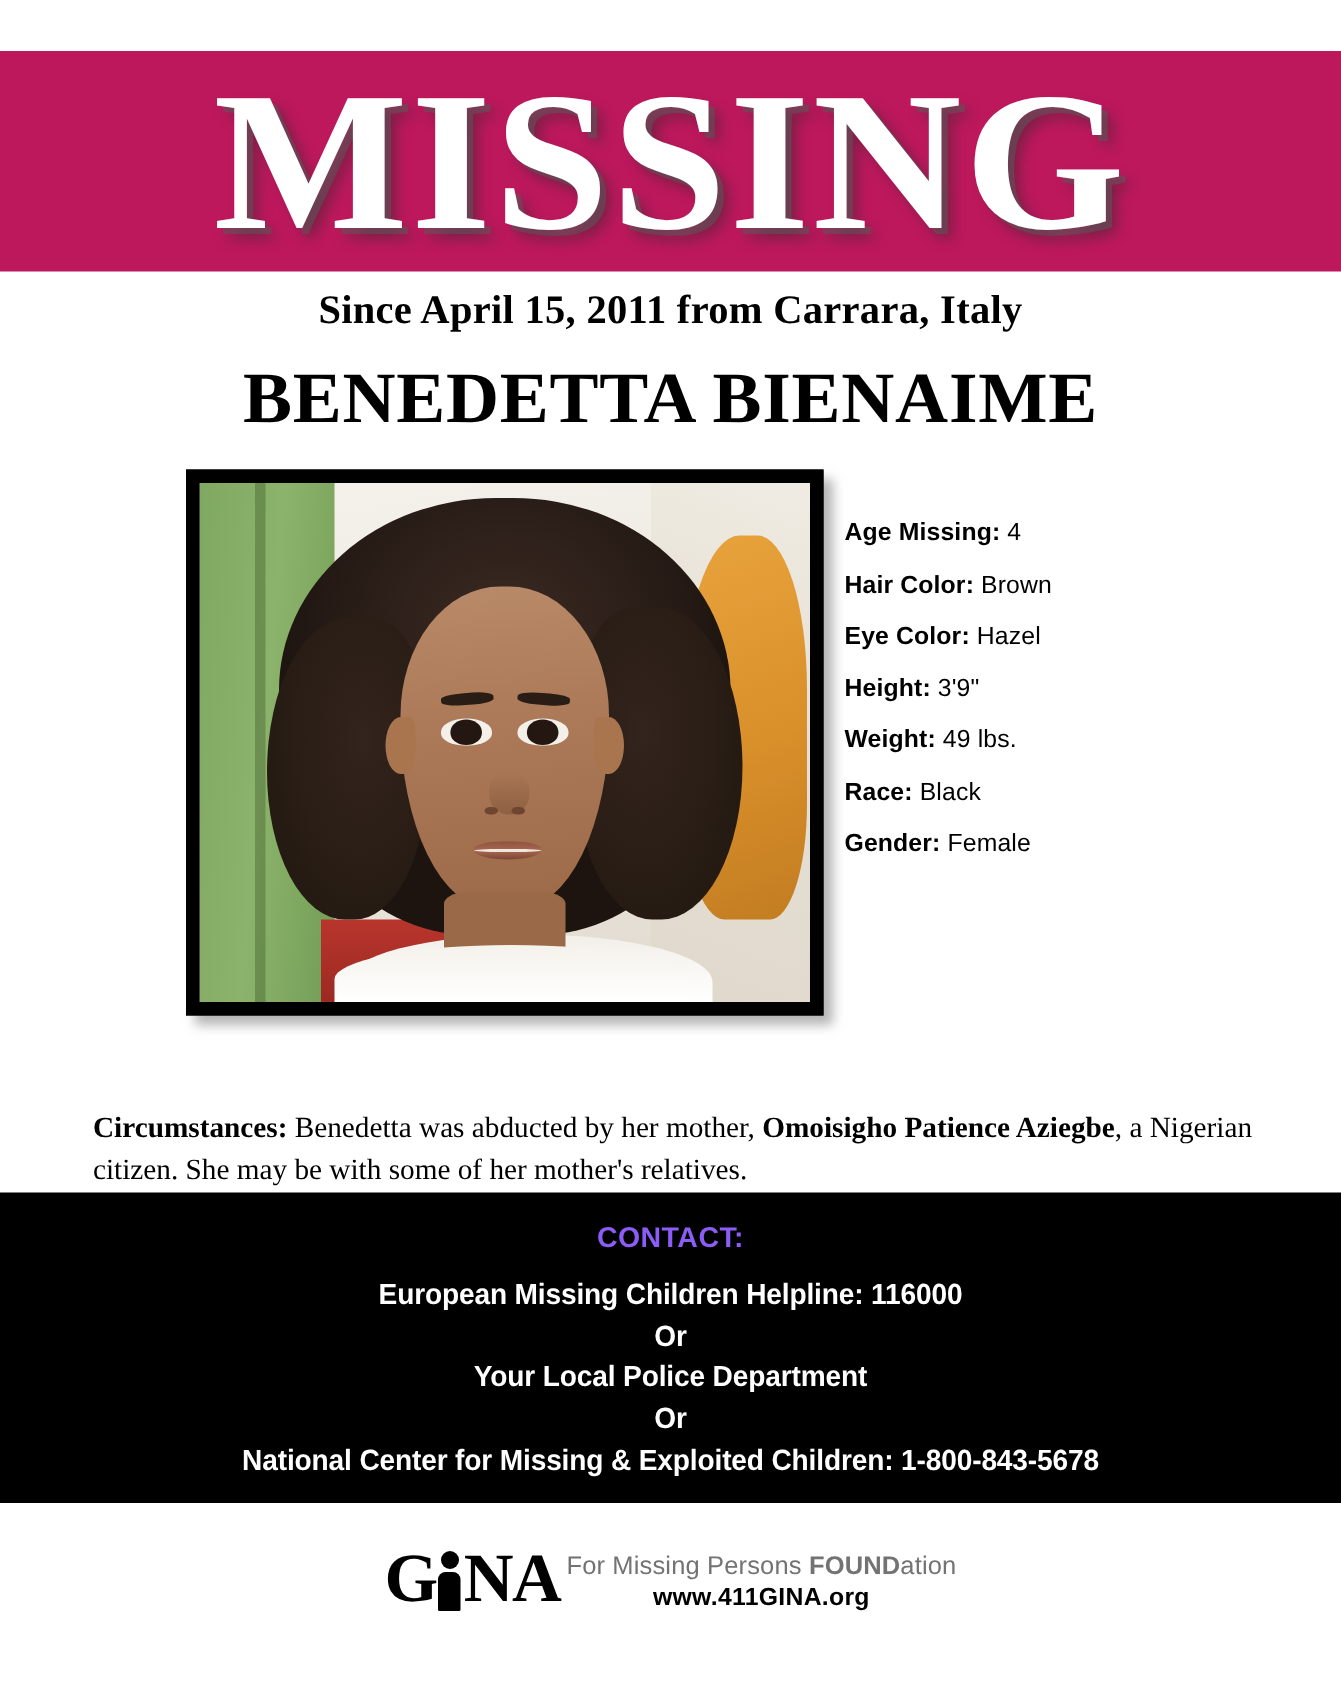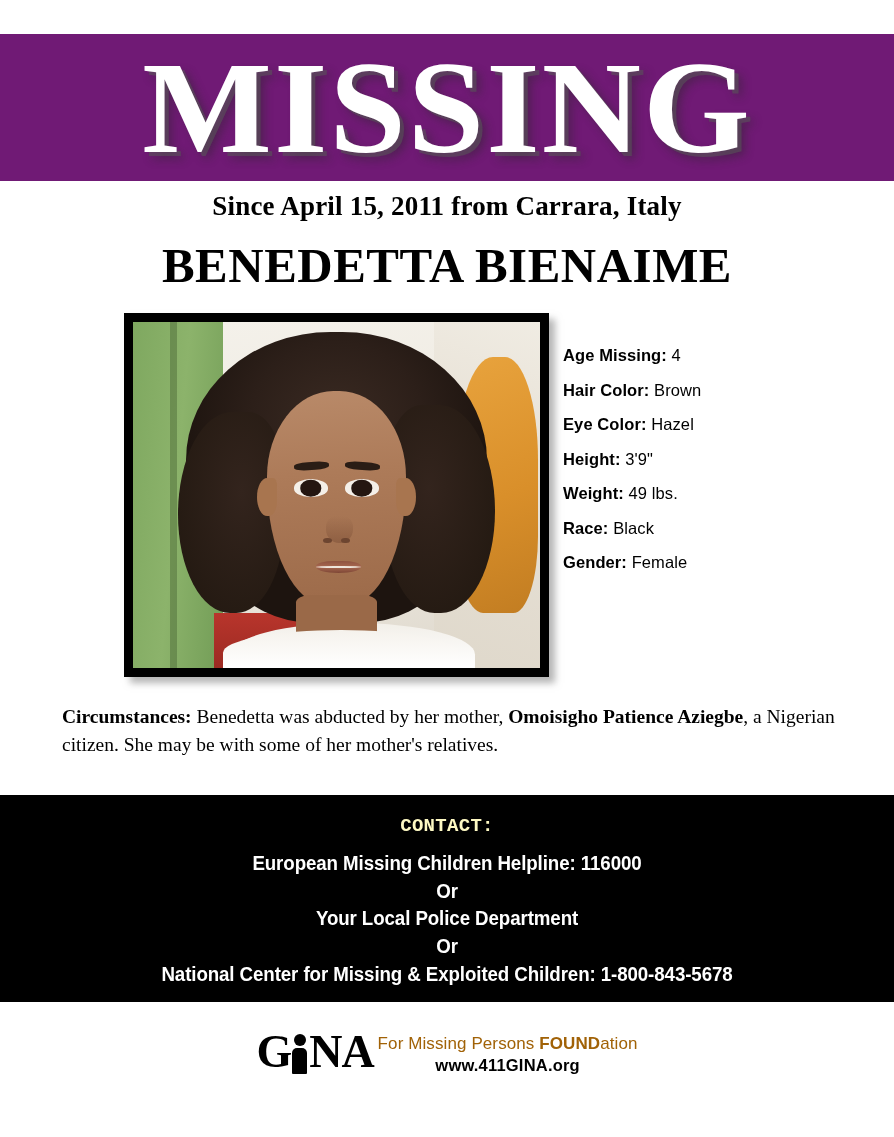--- a/index.html
+++ b/index.html
@@ -16,21 +16,21 @@
     -webkit-font-smoothing: antialiased;
   }
 
   
   .banner {
     position: absolute;
     left: 0;
     top: 34px;
     width: 894px;
     height: 147px;
-    background: #701a75;
+    background: #be185d;
     display: flex;
     align-items: center;
     justify-content: center;
   }
   .banner-word {
     font-family: "Liberation Serif", "DejaVu Serif", serif;
     font-weight: bold;
     font-size: 132px;
     line-height: 1;
     letter-spacing: 2px;
@@ -195,21 +195,21 @@
     white-space: nowrap;
     letter-spacing: 0.1px;
   }
   .detail-row .lbl { font-weight: bold; }
   .detail-row .val { font-weight: normal; }
 
   
   .circumstances {
     position: absolute;
     left: 62px;
-    top: 703px;
+    top: 739px;
     width: 778px;
     font-family: "Liberation Serif", "DejaVu Serif", serif;
     font-size: 19.5px;
     line-height: 1.42;
     color: #000000;
   }
   .circumstances .c-lbl { font-weight: bold; }
   .circumstances .c-bold { font-weight: bold; }
 
   
@@ -219,23 +219,22 @@
     top: 795px;
     width: 894px;
     height: 207px;
     background: #000000;
     text-align: center;
   }
   .contact-heading {
     margin-top: 20px;
     font-size: 19px;
     font-weight: bold;
-    color: #fef9c3;
+    color: #8b5cf6;
     letter-spacing: 0.3px;
-    font-family: Liberation Mono, monospace;
   }
   .contact-lines {
     margin-top: 13px;
   }
   .contact-line {
     font-size: 19.5px;
     font-weight: bold;
     color: #ffffff;
     line-height: 1.42;
     transform: scaleX(0.96);
@@ -294,21 +293,21 @@
     background: #000000;
     border-radius: 5px 5px 1px 1px;
   }
   .logo-text {
     margin-left: 4px;
     padding-top: 4px;
     text-align: center;
   }
   .logo-tag {
     font-size: 17px;
-    color: #a16207;
+    color: #737373;
     letter-spacing: 0.1px;
     white-space: nowrap;
   }
   .logo-tag .bold { font-weight: bold; }
   .logo-url {
     font-size: 16.5px;
     font-weight: bold;
     color: #000000;
     letter-spacing: 0.2px;
     margin-top: 2px;

